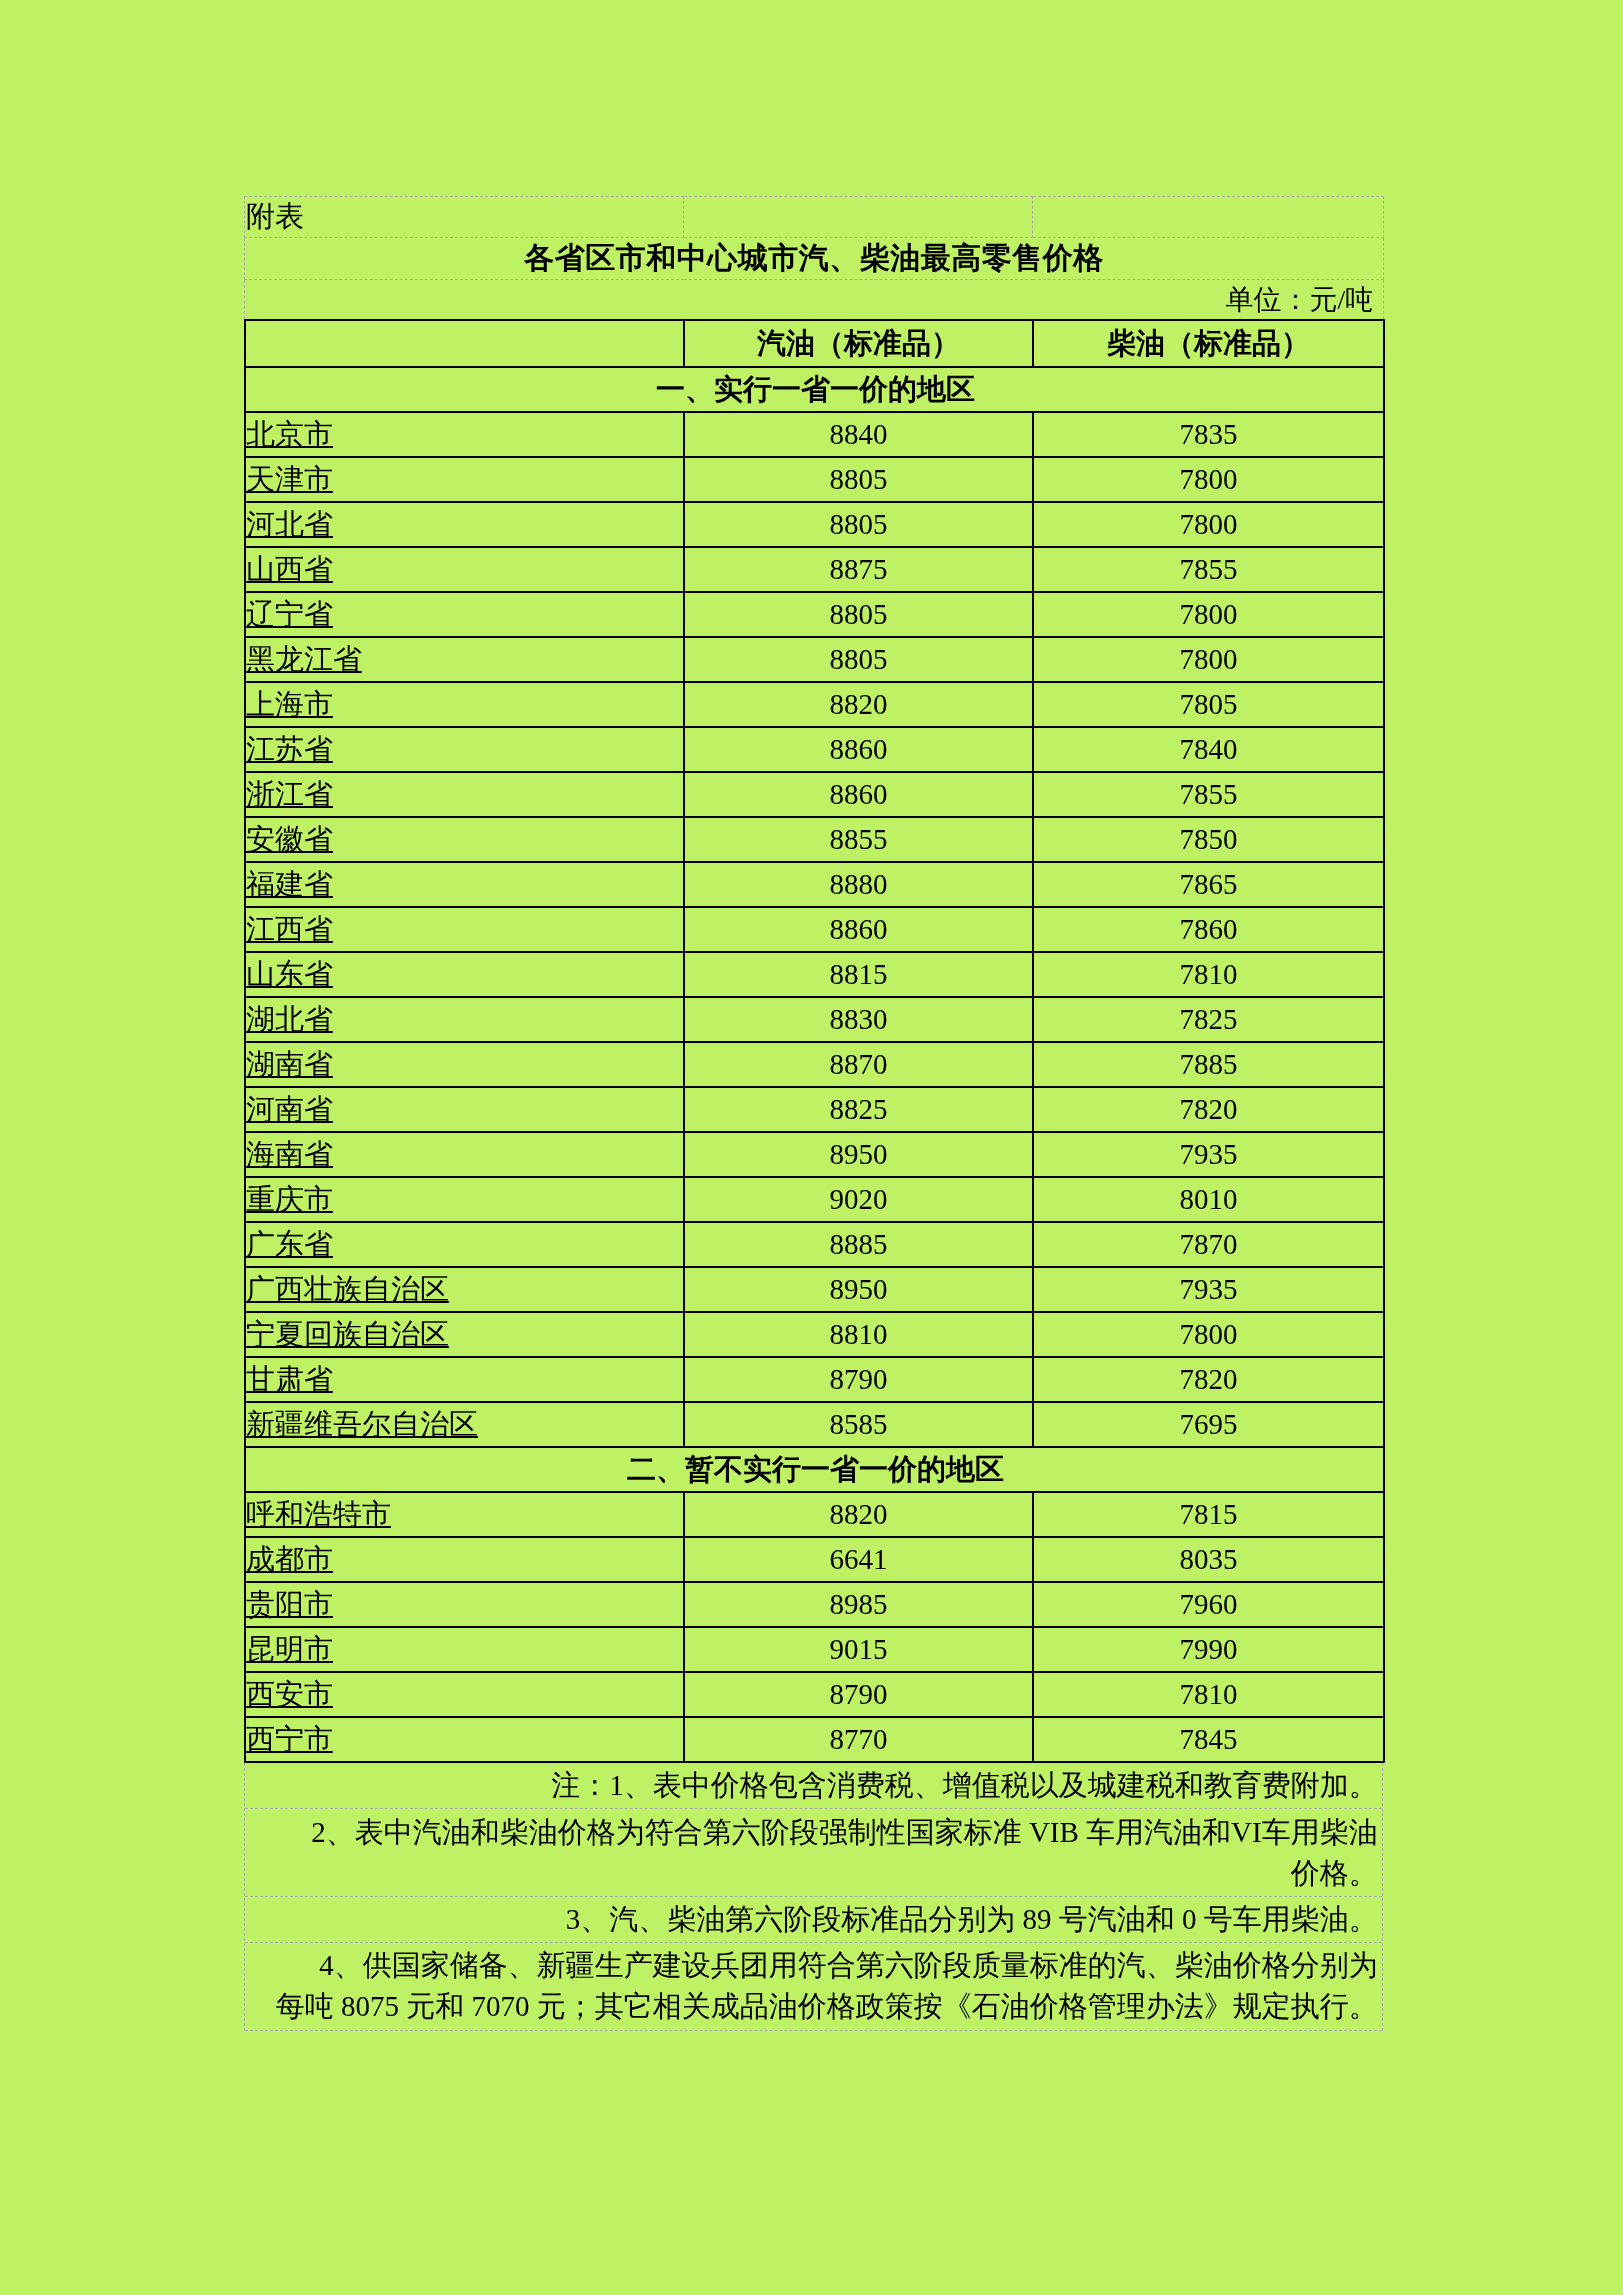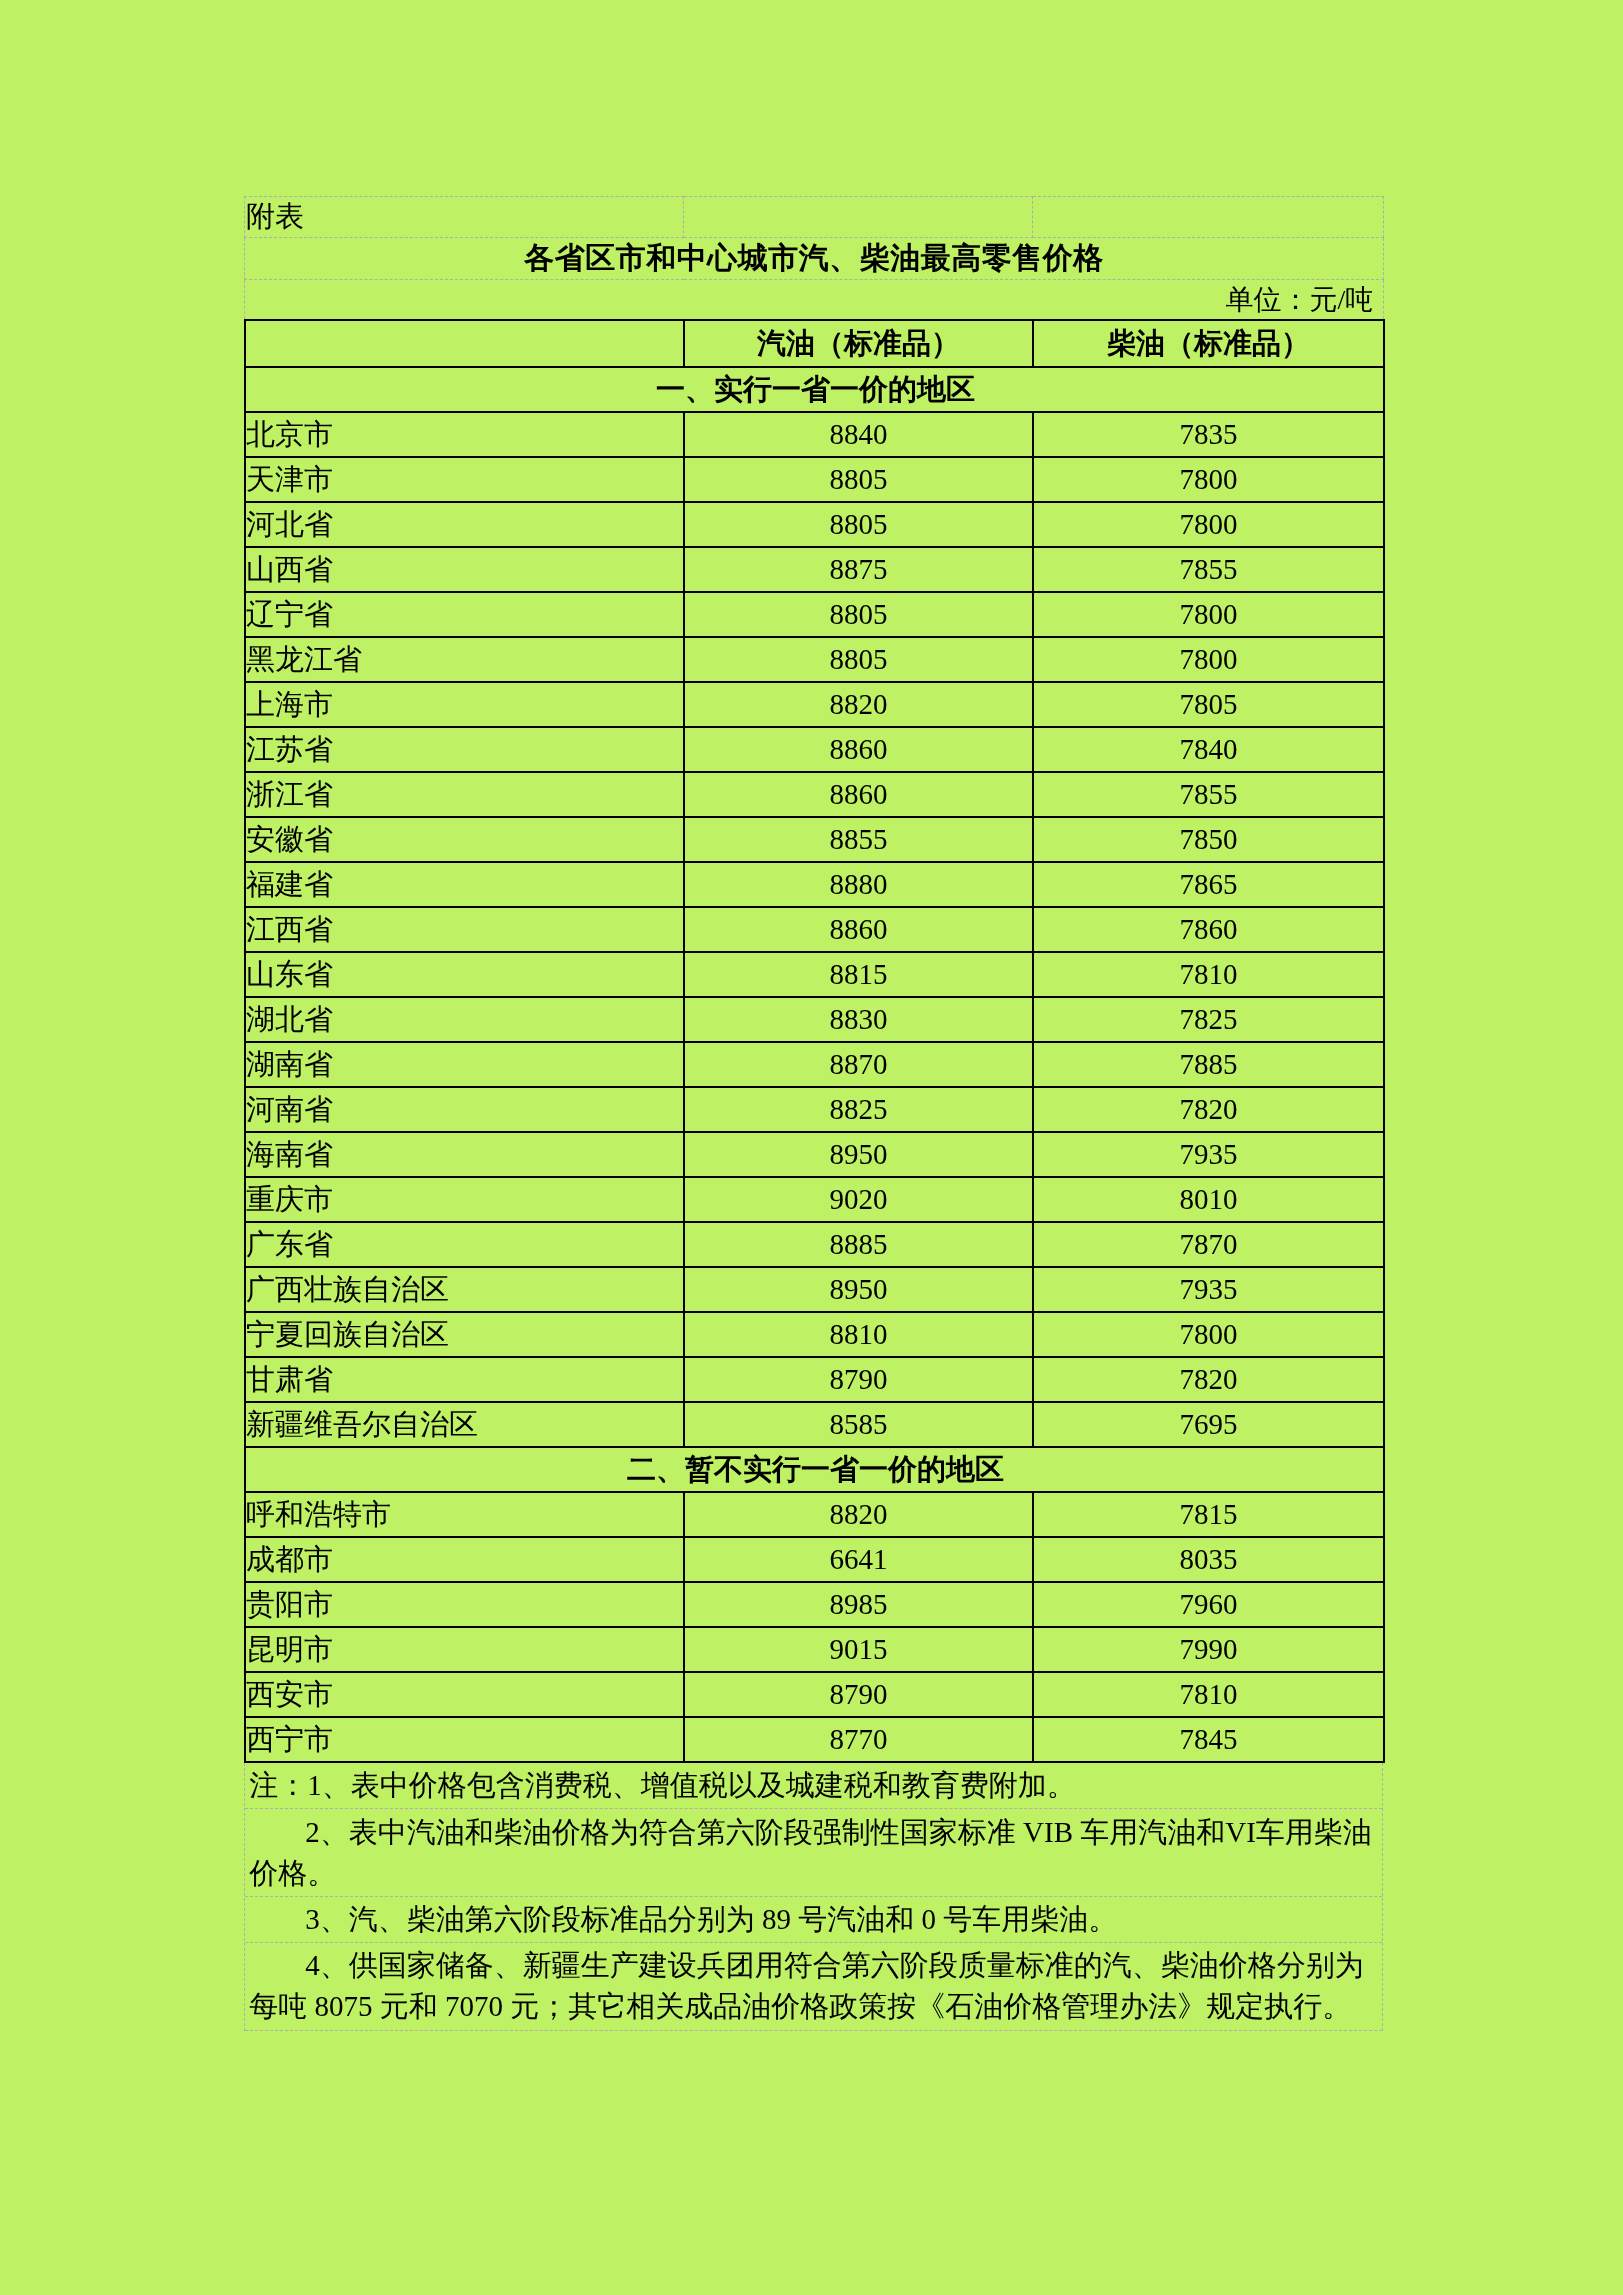--- a/index.html
+++ b/index.html
@@ -23,28 +23,28 @@
 
   
   table.main { width:100%; border-collapse:collapse; table-layout:fixed; border:2.7px solid #000; }
   table.main th, table.main td { border:2.2px solid #000; padding:0; font-weight:normal; font-size:29px; vertical-align:middle; }
   table.main thead th { height:45px; text-align:center;font-weight:bold; }
   tr.section-row td {
     height:43px; text-align:center; padding-left:2.2px;
     font-family:"DejaVu Sans","Liberation Sans",sans-serif; font-weight:bold;border-radius:6px;
   }
   tr.data-row td { height:43px; }
-  td.region { text-align:left; padding-left:85px; }
+  td.region { text-align:left; padding-left:85px;text-decoration:underline; }
   td.value  { text-align:center; }
 
   
   .notes { border-left:1.1px dashed #aeaeae; border-right:1.1px dashed #aeaeae; }
   .note {
     border-bottom:1.1px dashed #aeaeae;
-    font-size:29px; line-height:41px; padding:2.2px 4.3px; text-align:left;
+    font-size:29px; line-height:41px; padding:2.2px 4.3px; text-align:right;
   }
   .note.indent { text-indent:56px; }
 </style>
 </head>
 <body>
 
 <div class="page">
   <div class="doc">
 
     <table class="ghost">

